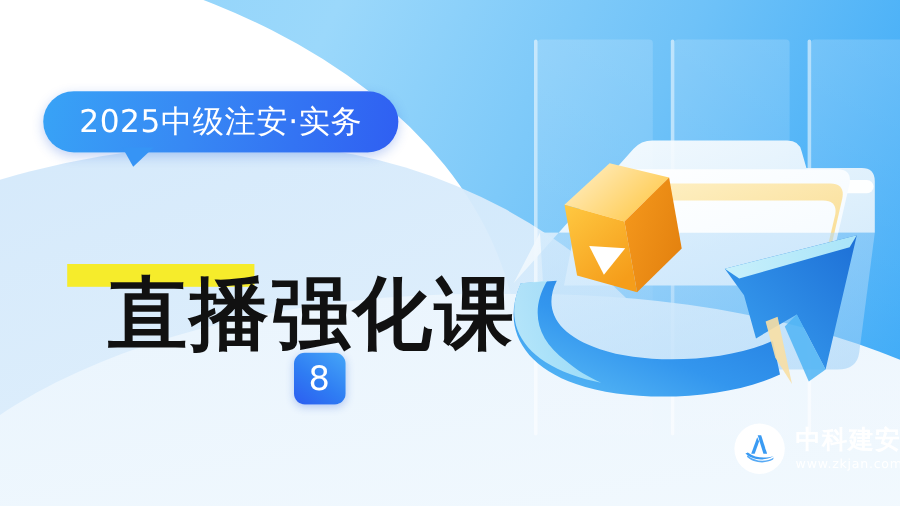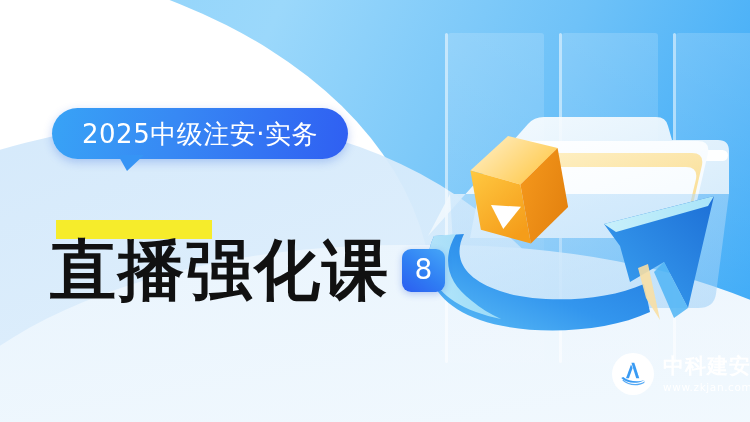--- a/index.html
+++ b/index.html
@@ -53,21 +53,21 @@
   .panel.c { left:676px; width:96px; height:330px;
              background:linear-gradient(180deg,rgba(255,255,255,.16),rgba(255,255,255,.04)); }
   .panel-edge { position:absolute; top:33px; width:3px; height:330px;
                 background:rgba(255,255,255,.55); border-radius:2px; }
 
   
   #illustration { position:absolute; left:398px; top:86px; width:352px; height:260px; }
   #illustration svg { display:block; width:352px; height:260px; overflow:visible; }
 
   
-  #pill-wrap { position:absolute; left:52px; top:76px;margin-top:32px; }
+  #pill-wrap { position:absolute; left:36px; top:76px; }
   #pill {
     position:relative;
     display:inline-flex; align-items:center; justify-content:center;
     height:51px; padding:0 30px;
     border-radius:26px;
     background:linear-gradient(100deg,#38A3F6 0%,#3788F4 42%,#2F5FF2 100%);
     box-shadow:0 3px 10px rgba(33,90,220,.28);
   }
   #pill-text {
     color:#FFFFFF;
@@ -97,21 +97,21 @@
     line-height:1;
     white-space:nowrap;
     font-family:"DejaVu Serif","Liberation Serif",serif;
   }
   #hl-underline {
     position:absolute; z-index:1;
     left:6px; top:70px;
     width:156px; height:19px;
     background:#F6EC2B;
   }
-  #hl-row2 { margin-top:-6px; }
+  #hl-row2 { margin-top:-6px;flex-direction:column; }
   #num-badge {
     position:relative; z-index:2;
     margin-left:12px;
     width:43px; height:43px;
     border-radius:9px;
     background:linear-gradient(215deg,#45A6F8 0%,#2F7DF3 55%,#2C5DF0 100%);
     display:flex; align-items:center; justify-content:center;
     box-shadow:0 2px 7px rgba(40,90,215,.30);
     flex:0 0 auto;
   }

